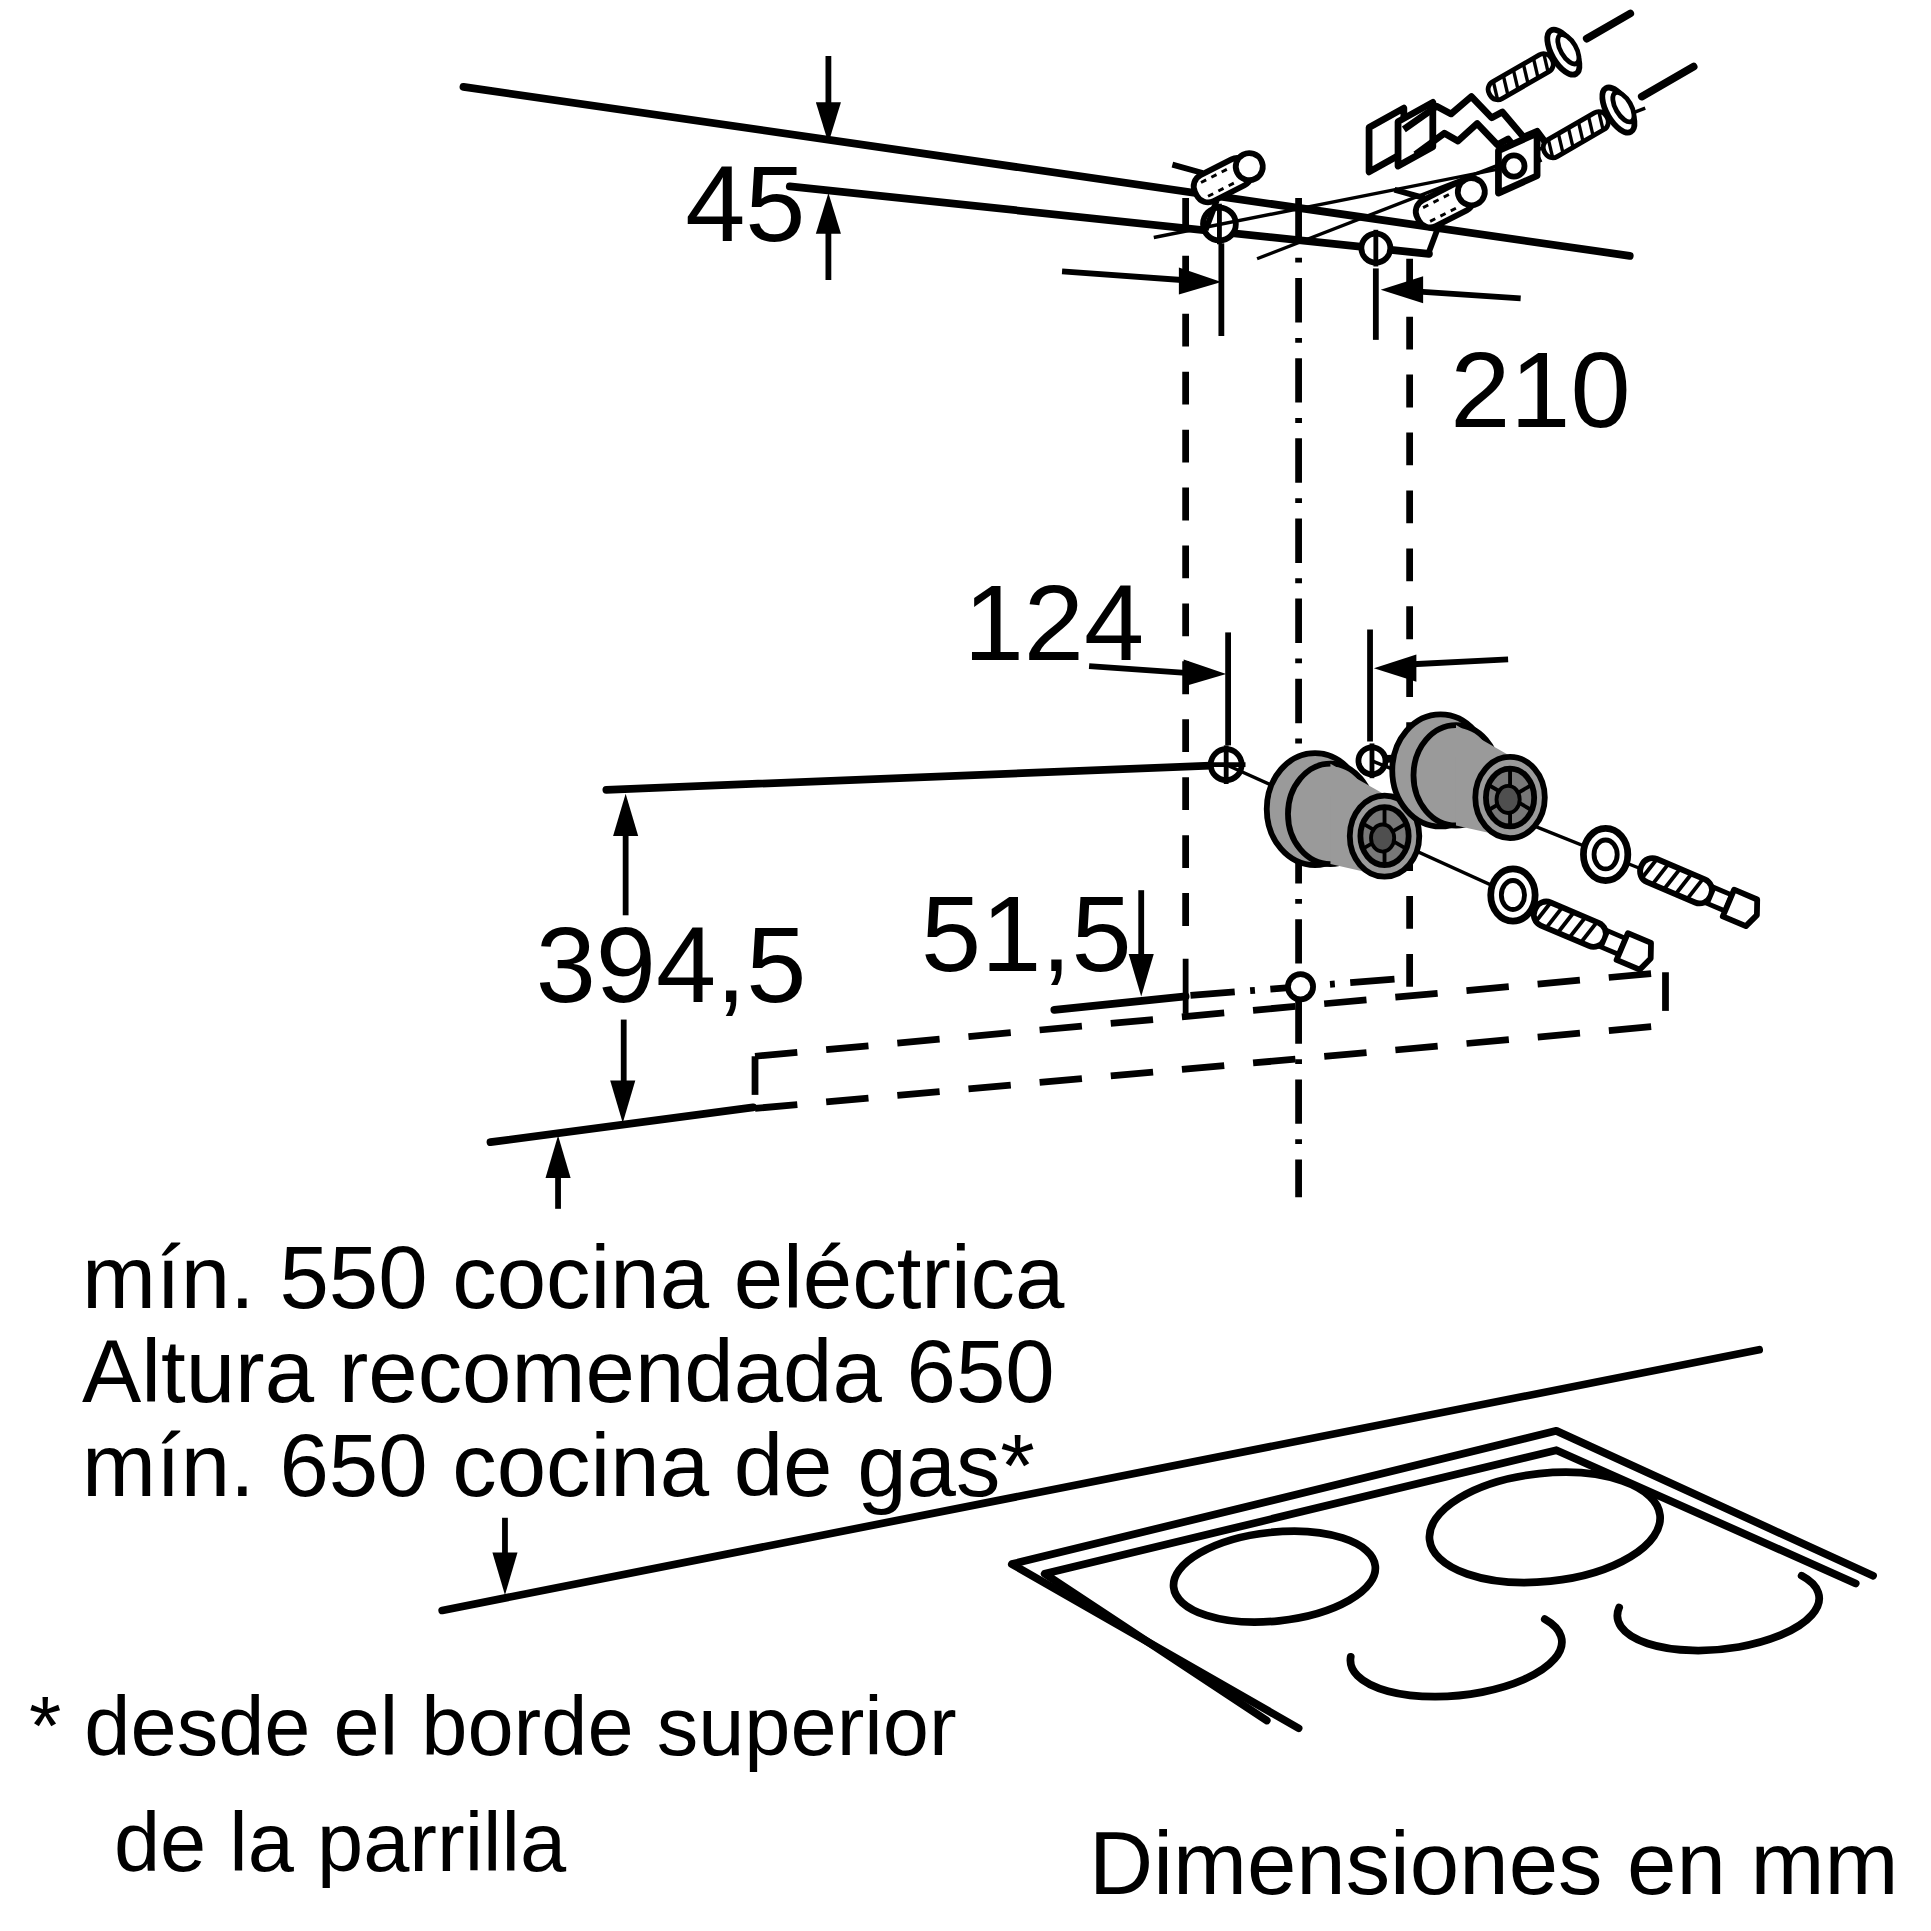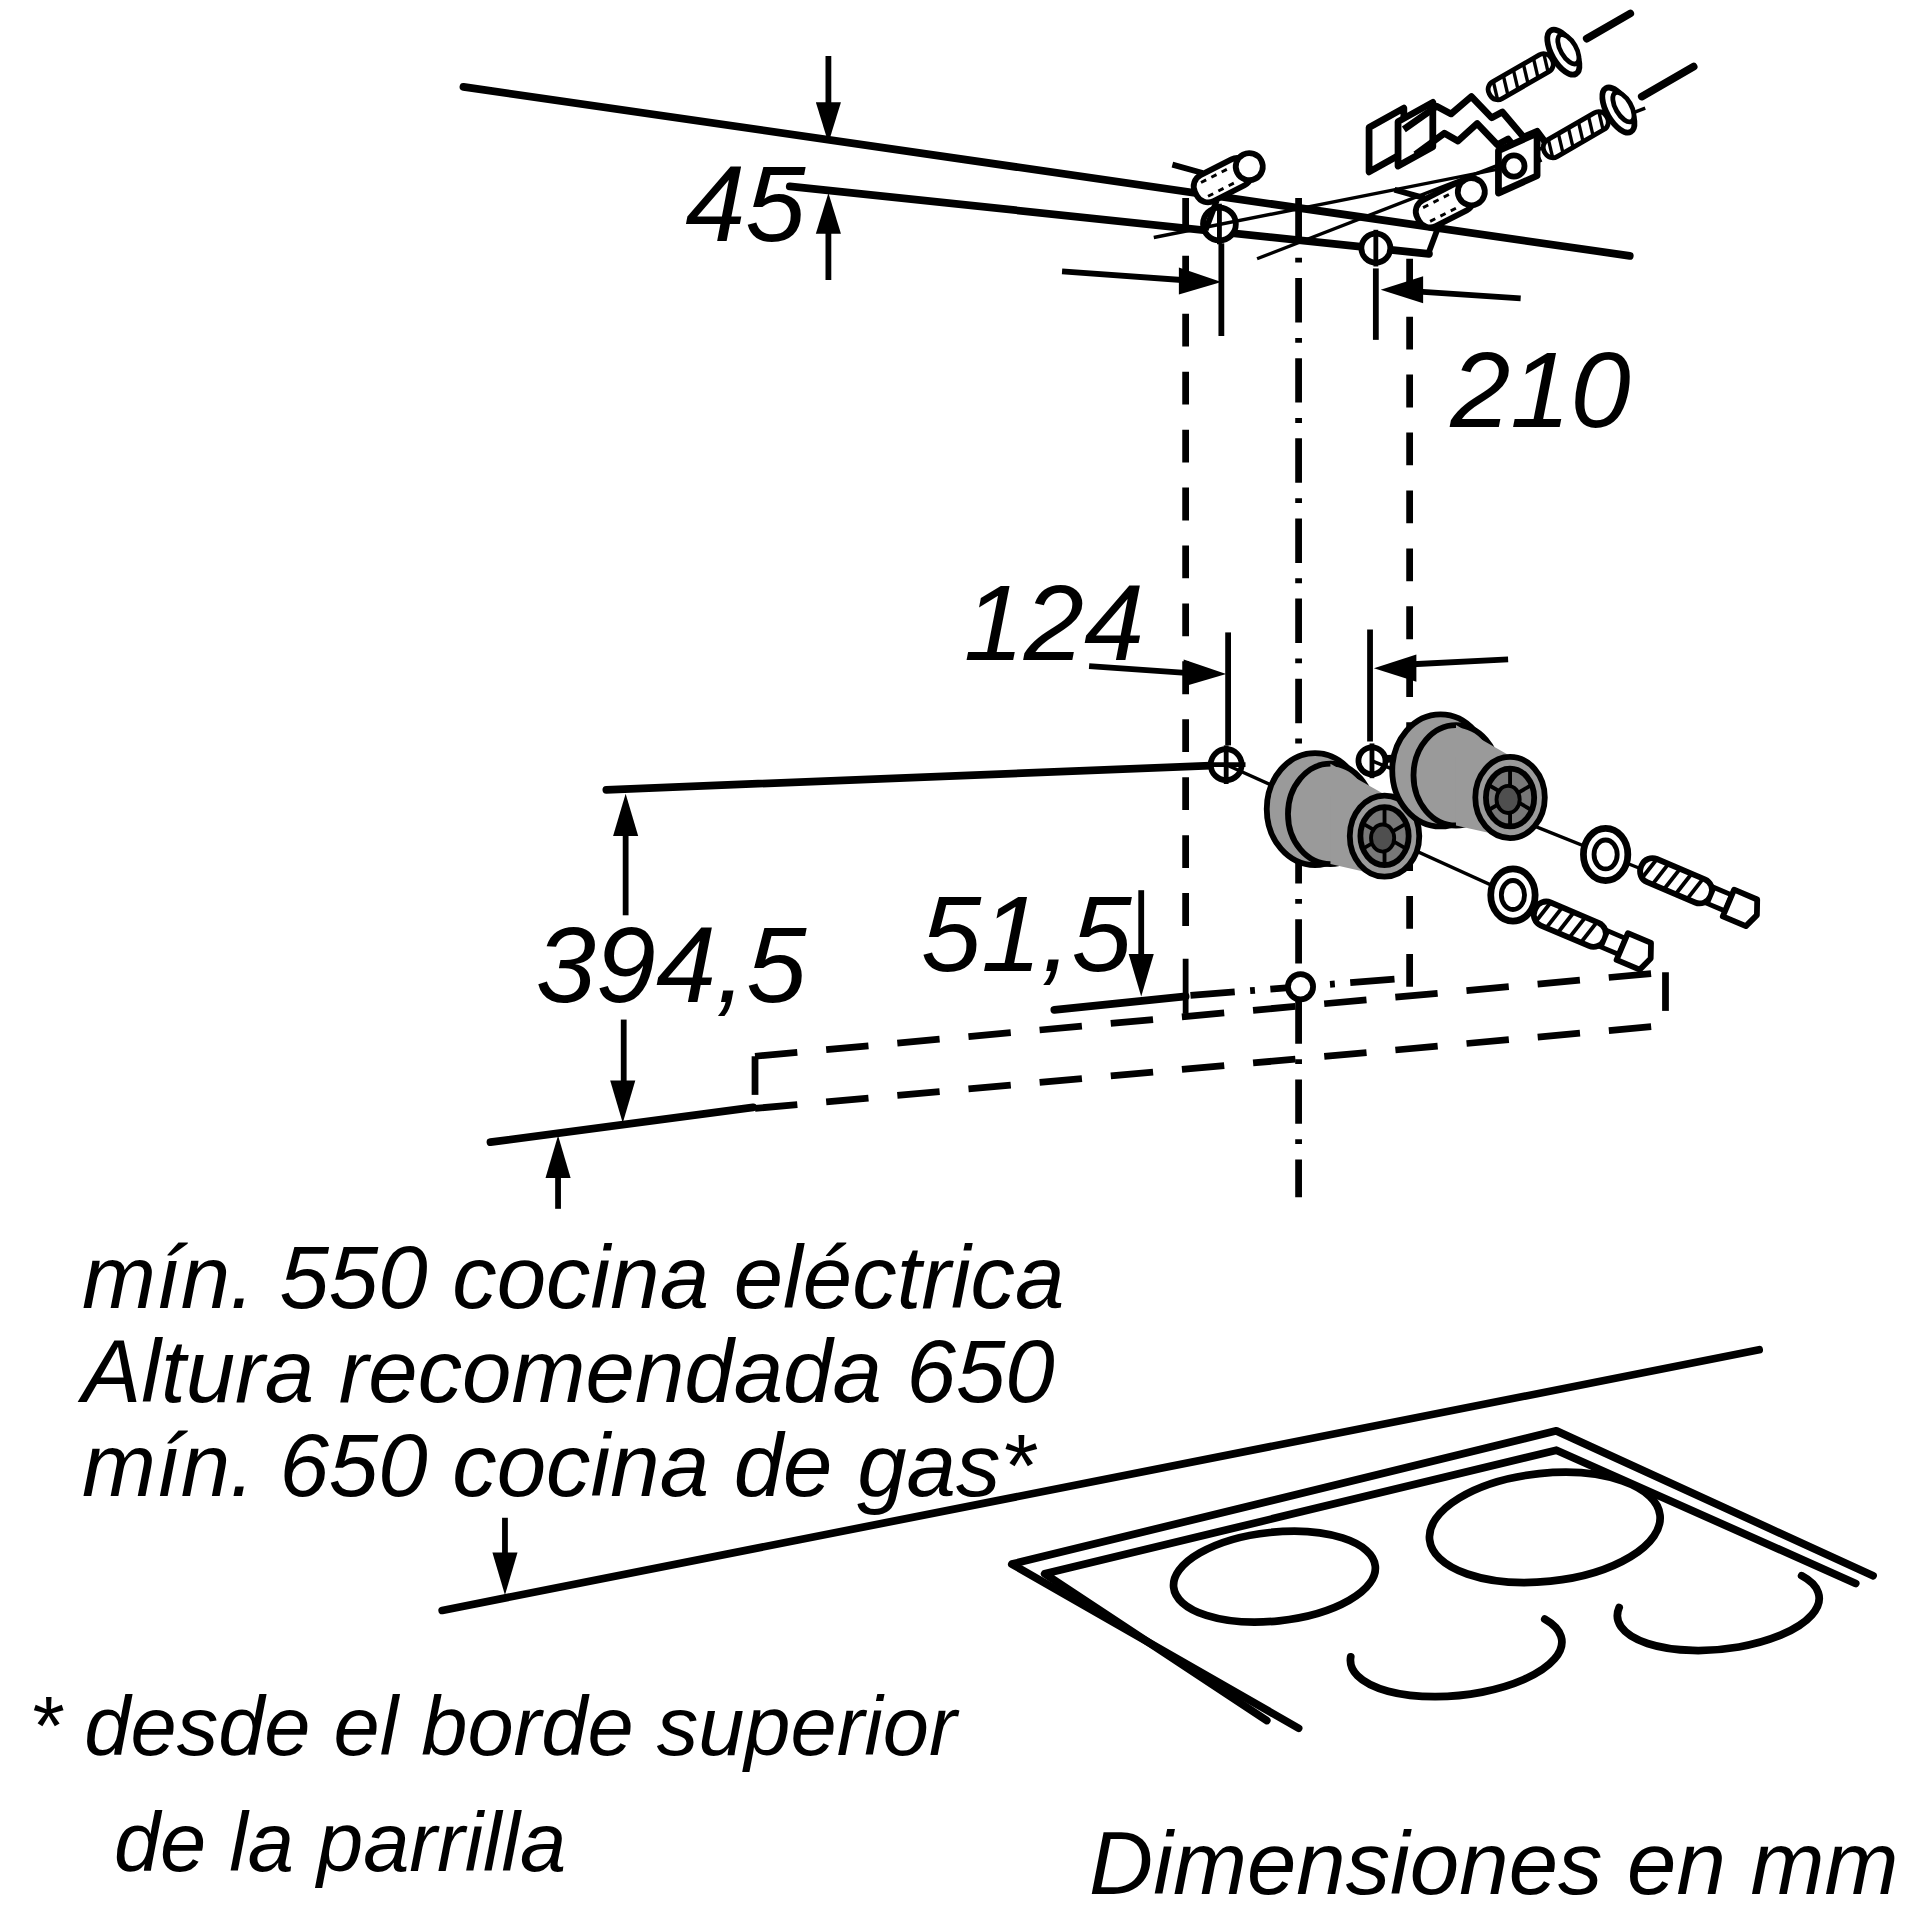--- a/index.html
+++ b/index.html
@@ -1,17 +1,17 @@
 <!DOCTYPE html>
 <html><head>
 <meta charset="utf-8">
 <style>
   html,body{margin:0;padding:0;background:#ffffff;}
   .stage{position:relative;width:1931px;height:1931px;background:#fff;overflow:hidden;
-         font-family:"Liberation Sans", sans-serif;font-style:italic;}
+         font-family:"Liberation Sans", sans-serif;}
   svg{position:absolute;left:0;top:0;}
   text{fill:#000;font-family:"Liberation Sans", sans-serif;}
   .dim-num{font-size:112px;}
   .note{font-size:92px;}
   .foot{font-size:86px;}
   .units{font-size:92px;}
 </style>
 </head>
 <body>
 

